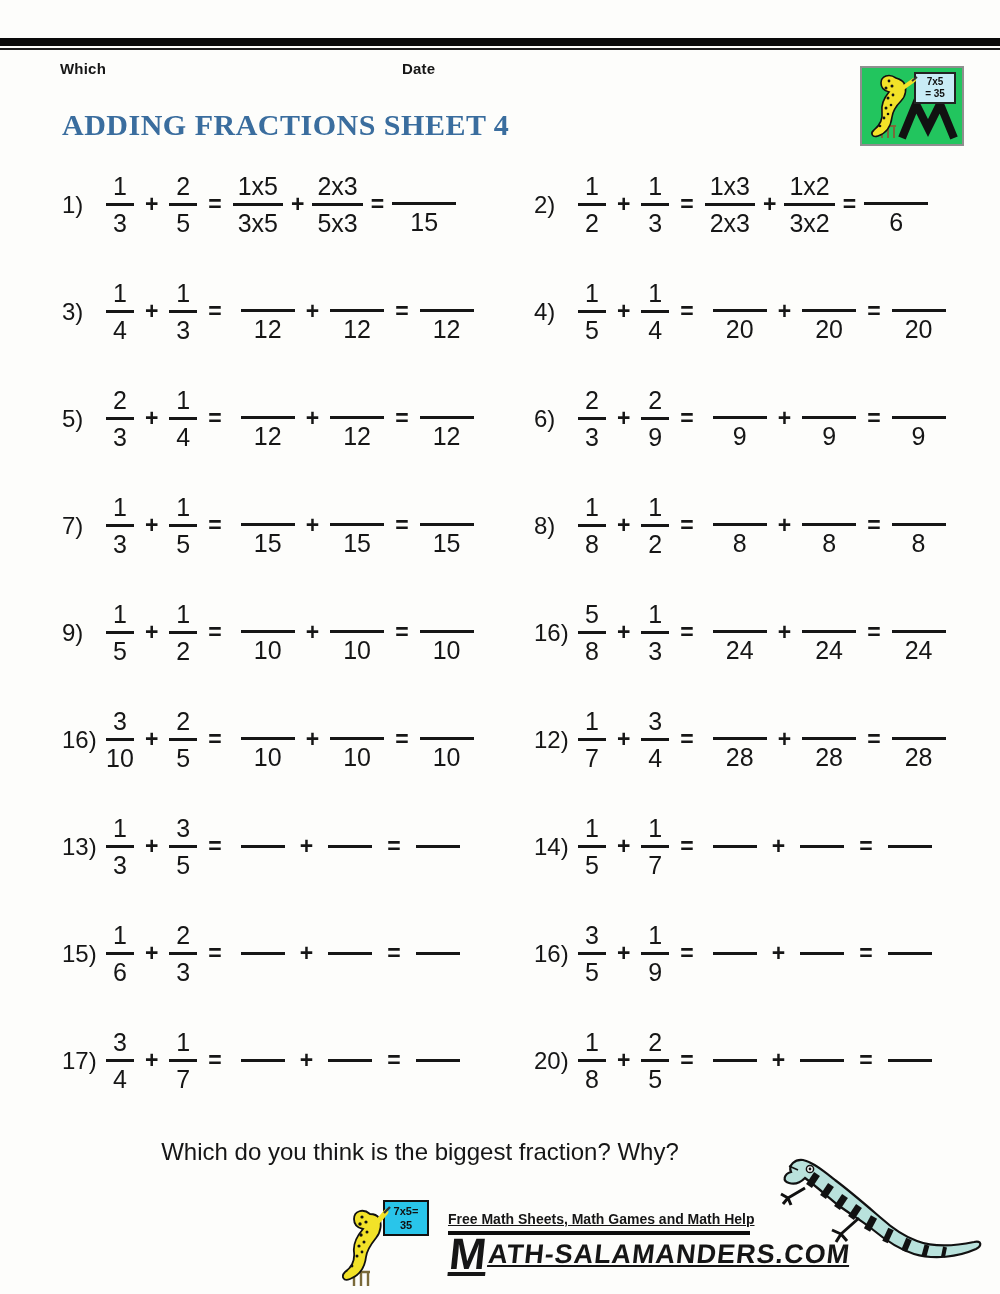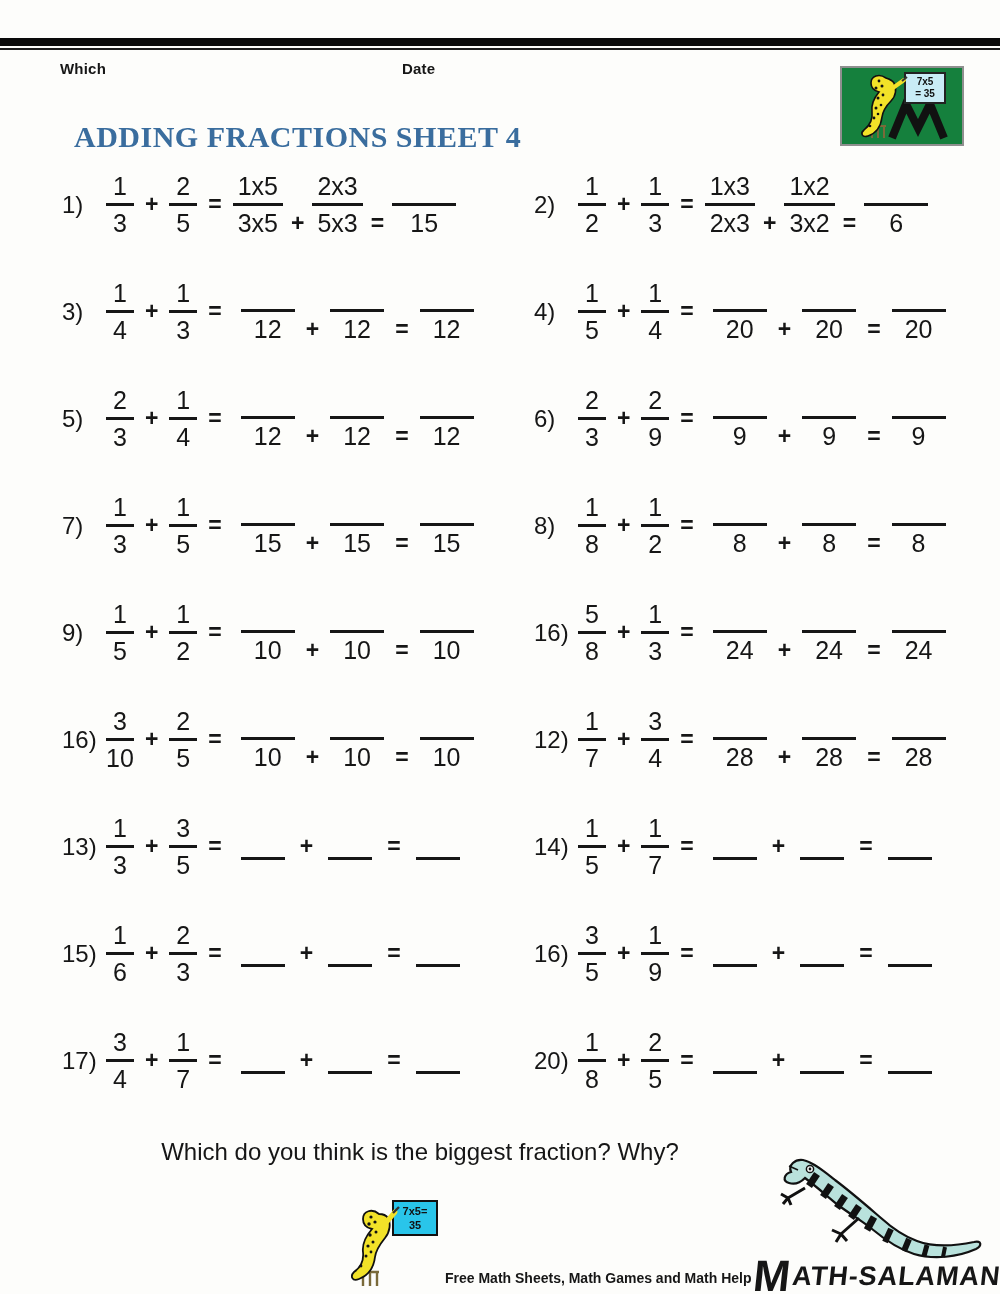--- a/index.html
+++ b/index.html
@@ -15,52 +15,52 @@
     width:1000px;height:1294px;position:relative;overflow:hidden;
     background:#fdfdfb;color:var(--ink);
     font-family:"Liberation Sans", sans-serif;
   }
   .top-rule{position:absolute;top:38px;left:0;width:1000px;height:8px;background:#0a0a0a;}
   .top-rule::after{content:"";position:absolute;top:10px;left:0;width:1000px;height:2px;background:#1c1c1c;}
   .hdr-label{position:absolute;top:60px;font-size:15px;font-weight:600;letter-spacing:.2px;}
   .hdr-name{left:60px;}
   .hdr-date{left:402px;}
   .page-title{
-    position:absolute;left:58px;top:104px;margin:16px;
+    position:absolute;left:58px;top:104px;margin:4px;
     font-family:"Liberation Serif", serif;font-size:30px;font-weight:600;
     color:var(--title-blue);letter-spacing:.5px;
   }
   .badge{
-    position:absolute;top:66px;right:36px;width:124px;height:80px;
-    background:#15803d;border:2px solid #8f8f8f;box-sizing:border-box;
+    position:absolute;top:66px;right:36px;width:104px;height:80px;
+    background:#22c55e;border:2px solid #8f8f8f;box-sizing:border-box;
   }
   .badge svg{display:block;width:100%;height:100%;}
 
   .problems{position:absolute;top:151px;left:0;width:1000px;}
   .prow{display:flex;height:107px;}
   .problem{flex:0 0 50%;box-sizing:border-box;display:flex;align-items:center;padding-left:62px;}
   .prow .problem:nth-child(2){padding-left:34px;}
   .plabel{font-size:24px;min-width:40px;}
   .frac{display:inline-flex;flex-direction:column;align-items:center;margin:0 4px;font-size:25px;line-height:1.12;}
   .frac .num{padding:0 7px 3px;border-bottom:3px solid var(--ink);text-align:center;}
   .frac .den{padding-top:3px;text-align:center;}
   .frac.blank .num{width:54px;height:29px;padding:0;}
   .op{font-size:23px;font-weight:600;margin:0 7px;}
-  .seg{display:inline-flex;align-items:flex-end;}
+  .seg{display:inline-flex;align-items:center;}
   .seg-worked .frac .num, .seg-worked .frac .den{padding-left:5px;padding-right:5px;}
   .seg-worked .op{margin:0 4px;}
   .seg-denoms .frac.blank:first-child{margin-left:12px;}
   .bline{display:inline-block;width:44px;height:0;border-bottom:3px solid var(--ink);margin:0 8px;}
   .seg-blank .bline:first-child{margin-left:12px;}
 
   .question{position:absolute;top:1138px;left:0;width:840px;text-align:center;font-size:24px;}
 
-  .footer-logo{position:absolute;top:1198px;left:349px;display:flex;align-items:flex-end;}
+  .footer-logo{position:absolute;top:1198px;left:340px;display:flex;align-items:flex-start;}
   .footer-logo svg{display:block;}
-  .fl-right{margin-left:4px;width:302px;display:flex;flex-direction:row;}
+  .fl-right{margin-left:16px;width:302px;display:flex;flex-direction:column;text-decoration:underline;}
   .tagline{font-size:14px;font-weight:700;text-align:center;padding-top:13px;white-space:nowrap;}
   .fl-rule{height:4px;background:#0e0e0e;margin-top:4px;}
   .wordmark{
     font-size:27px;font-weight:700;letter-spacing:1px;white-space:nowrap;
     transform:skewX(-6deg);transform-origin:left bottom;margin-top:2px;
     display:flex;align-items:flex-end;
   }
   .wm-m{font-size:44px;line-height:.75;margin-right:1px;}
   .lizard{position:absolute;left:775px;top:1152px;width:220px;height:130px;}
 </style>

